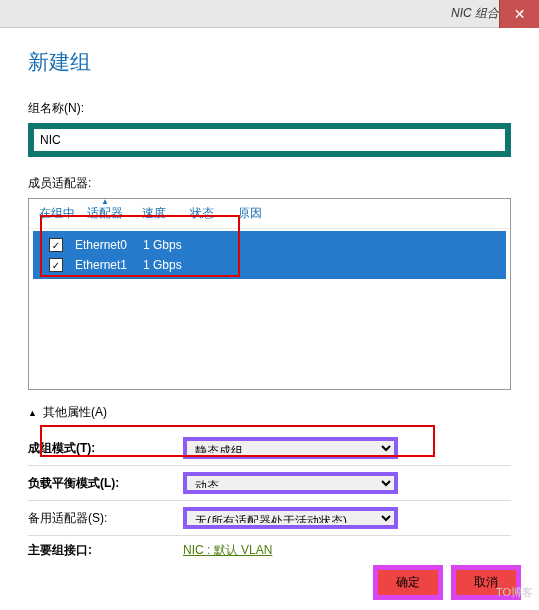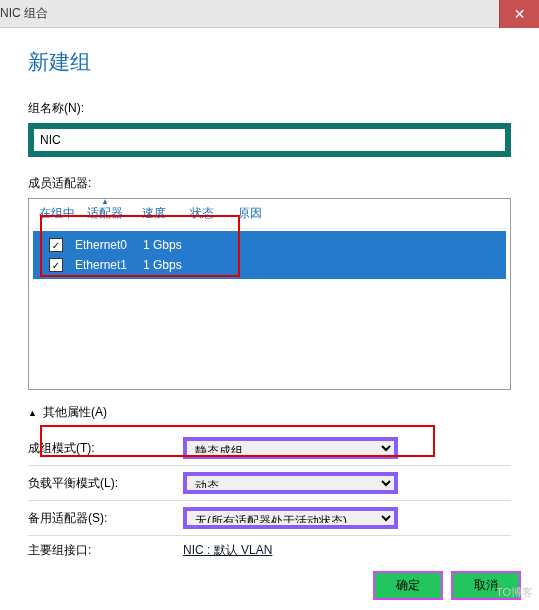--- a/index.html
+++ b/index.html
@@ -1,18 +1,18 @@
 <!DOCTYPE html>
 <html><head>
 <meta charset="utf-8">
 <style>
 * { box-sizing: border-box; margin: 0; padding: 0; }
 body { font-family: "Microsoft YaHei", "Segoe UI", sans-serif; font-size: 12px; background: #fff; width: 539px; height: 610px; overflow: hidden; position: relative; }
 .titlebar { background: #e8e8e8; height: 28px; border-bottom: 1px solid #ccc; display: flex; align-items: center; position: relative; }
-.titlebar-text { flex: 1; text-align: left; font-size: 12px; color: #333; }
+.titlebar-text { flex: 1; text-align: right; font-size: 12px; color: #333; font-style: italic; }
 .close-btn { width: 40px; height: 28px; background: #c75050; color: #fff; display: flex; align-items: center; justify-content: center; font-size: 14px; border-left: 1px solid #a04040; cursor: pointer; }
 .content { padding: 20px 28px 0 28px; background: #fff; }
 .page-title { color: #1a6fb3; font-size: 21px; font-weight: normal; margin-bottom: 24px; }
 .field-label { font-size: 12px; margin-bottom: 6px; }
 .text-input { width: 100%; border: 6px solid #0f766e; padding: 4px 6px; font-size: 12px; margin-bottom: 18px; }
 .table-container { border: 1px solid #999; height: 192px; background: #fff; }
 .table-header { display: flex; padding: 6px 10px; border-bottom: 1px solid #eee; }
 .th { color: #1a6fb3; font-size: 12px; cursor: pointer; }
 .th-ingroup { width: 48px; }
 .th-adapter { width: 55px; position: relative; }
@@ -26,26 +26,26 @@
 .row-adapter { width: 68px; }
 .row-speed { width: 60px; }
 .red-box1 { position: absolute; border: 2px solid #e00000; left: 40px; top: 215px; width: 200px; height: 62px; pointer-events: none; }
 .red-box2 { position: absolute; border: 2px solid #e00000; left: 40px; top: 425px; width: 395px; height: 32px; pointer-events: none; }
 .collapse-row { margin-top: 14px; display: flex; align-items: center; font-size: 12px; cursor: pointer; }
 .collapse-arrow { font-size: 9px; margin-right: 6px; }
 .props { margin-top: 10px; }
 .prop-row { display: flex; align-items: center; padding: 6px 0; border-bottom: 1px solid #ddd; }
 .prop-row:last-child { border-bottom: none; }
 .prop-label { width: 155px; font-size: 12px; }
-.prop-label.bold { font-weight: normal; }
+.prop-label.bold { font-weight: bold; }
 .prop-control { flex: 1; }
 .select { width: 215px; border: 4px solid #8b5cf6; background: #f0f0f0; padding: 2px 4px; font-size: 12px; height: 22px; cursor: pointer; }
-.link-text { color: #0f172a; text-decoration: underline; font-size: 12px; cursor: pointer; }
+.link-text { color: #4d7c0f; text-decoration: underline; font-size: 12px; cursor: pointer; }
 .button-bar { position: absolute; bottom: 10px; right: 18px; display: flex; gap: 8px; }
-.btn { border: 2px solid #d946ef; background: #22c55e; padding: 4px 16px; font-size: 12px; cursor: pointer; min-width: 70px; }
+.btn { border: 5px solid #d946ef; background: #ef4444; padding: 4px 16px; font-size: 12px; cursor: pointer; min-width: 70px; }
 .watermark { position: absolute; right: 6px; bottom: 10px; color: #ccc; font-size: 11px; pointer-events: none; }
 </style>
 </head>
 <body>
 
 <div class="titlebar">
   <div class="titlebar-text">NIC 组合</div>
   <div class="close-btn">
     <span>✕</span>
   </div>

